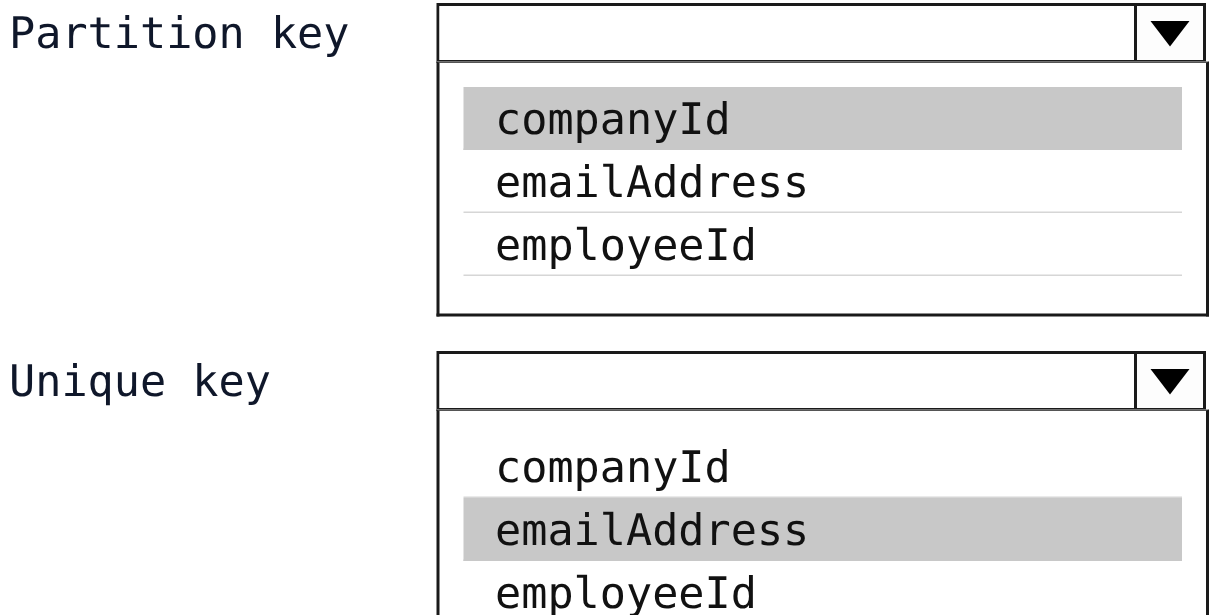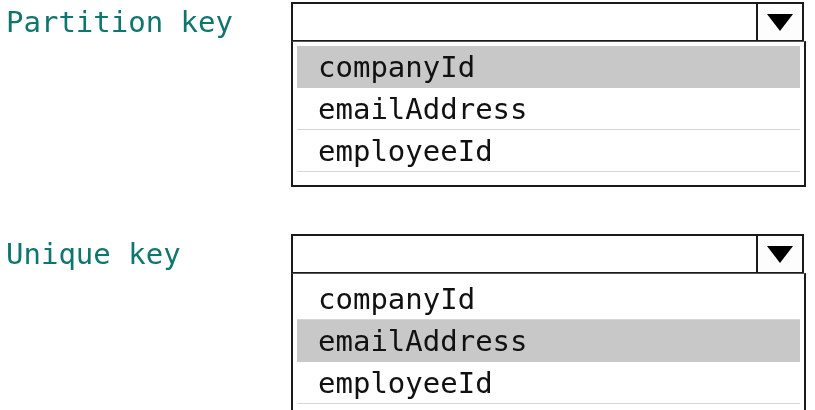--- a/index.html
+++ b/index.html
@@ -25,21 +25,21 @@
 
   .field-label {
     position: absolute;
     left: 6px;
     top: 0px;
     width: 280px;
     height: 44px;
     line-height: 44px;
     font-size: 29px;
     letter-spacing: 0px;
-    color: #0f766e;
+    color: #0f172a;
     font-family: "DejaVu Sans Mono", "Liberation Mono", monospace;
     white-space: nowrap;
   }
 
   .combo {
     position: absolute;
     left: 291px;
     top: 2px;
     width: 513px;
     height: 40px;
@@ -80,21 +80,21 @@
   }
 
   .option-list {
     position: absolute;
     left: 291px;
     width: 515px;
     box-sizing: border-box;
     border: 2px solid #1a1a1a;
     border-top: 1px solid #555555;
     background: #ffffff;
-    padding: 4px;
+    padding: 16px;
     margin: 0;
   }
   #list-partition { top: 41px; }
   #list-unique { top: 41px; }
 
   .option-row {
     box-sizing: border-box;
     height: 42px;
     line-height: 42px;
     padding-left: 21px;

